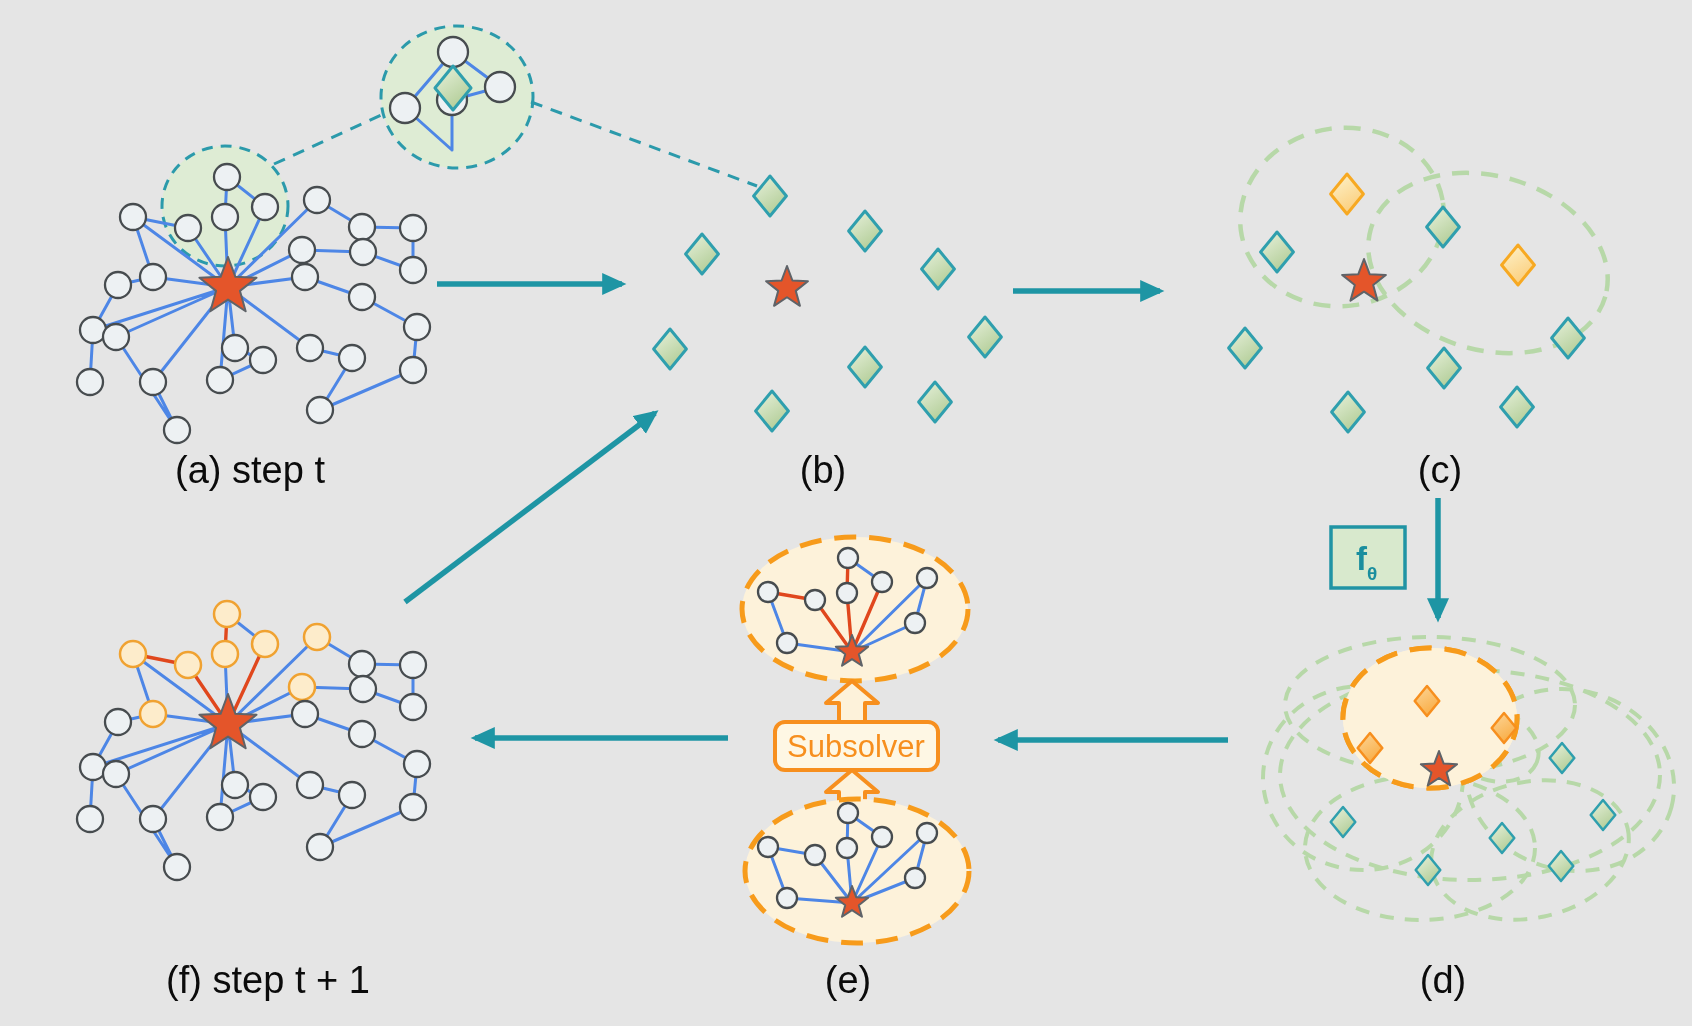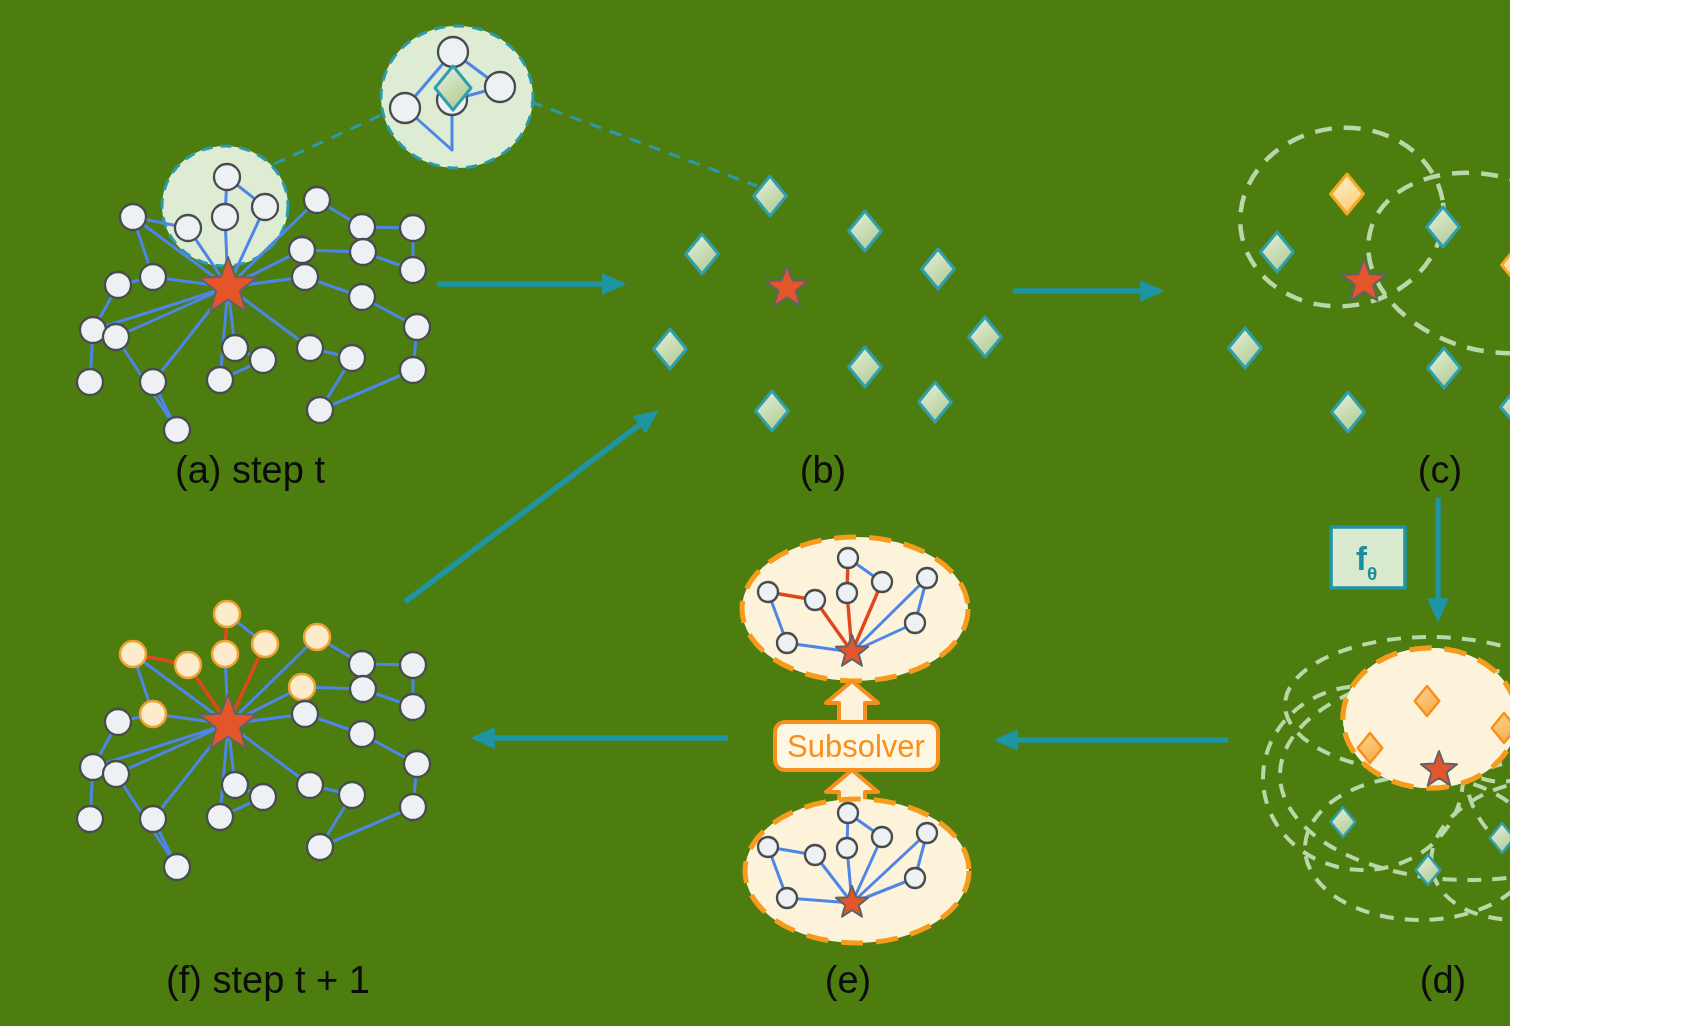--- a/index.html
+++ b/index.html
@@ -1,16 +1,16 @@
 <!DOCTYPE html>
 <html><head>
 <meta charset="utf-8">
 <style>
   html,body{margin:0;padding:0;background:#ffffff;}
-  .stage{position:relative;width:1510px;height:1026px;background:#4d7c0f;overflow:hidden;
+  .stage{position:relative;width:1692px;height:1026px;background:#e5e5e5;overflow:hidden;
          font-family:"Liberation Sans", sans-serif;}
   svg{position:absolute;left:0;top:0;}
   text.panel-label{font-family:"Liberation Sans",sans-serif;font-size:38px;fill:#0b0b0b;}
   text.subsolver{font-family:"Liberation Sans",sans-serif;font-size:31px;fill:#f78f1e;}
   text.fmain{font-family:"Liberation Sans",sans-serif;font-size:33px;font-weight:700;fill:#1a8e9e;}
   .gray-node{fill:#edf1f3;stroke:#474c4f;stroke-width:2.3;}
   .orange-node{fill:#fdeccb;stroke:#f0a231;stroke-width:2.5;}
   .edge-blue{stroke:#4d86e6;stroke-width:3;fill:none;stroke-linecap:round;}
   .edge-red{stroke:#e0471d;stroke-width:3.4;fill:none;stroke-linecap:round;}
   .teal-arrow{stroke:#1e95a4;stroke-width:5.5;fill:none;}

